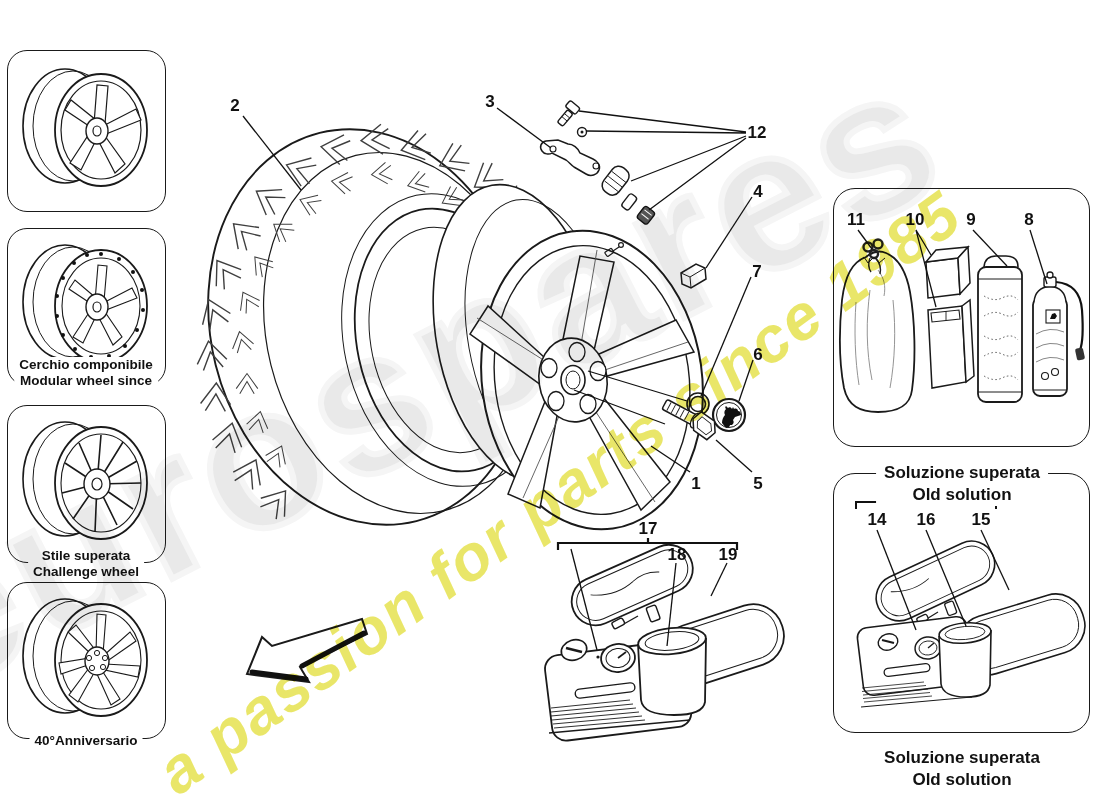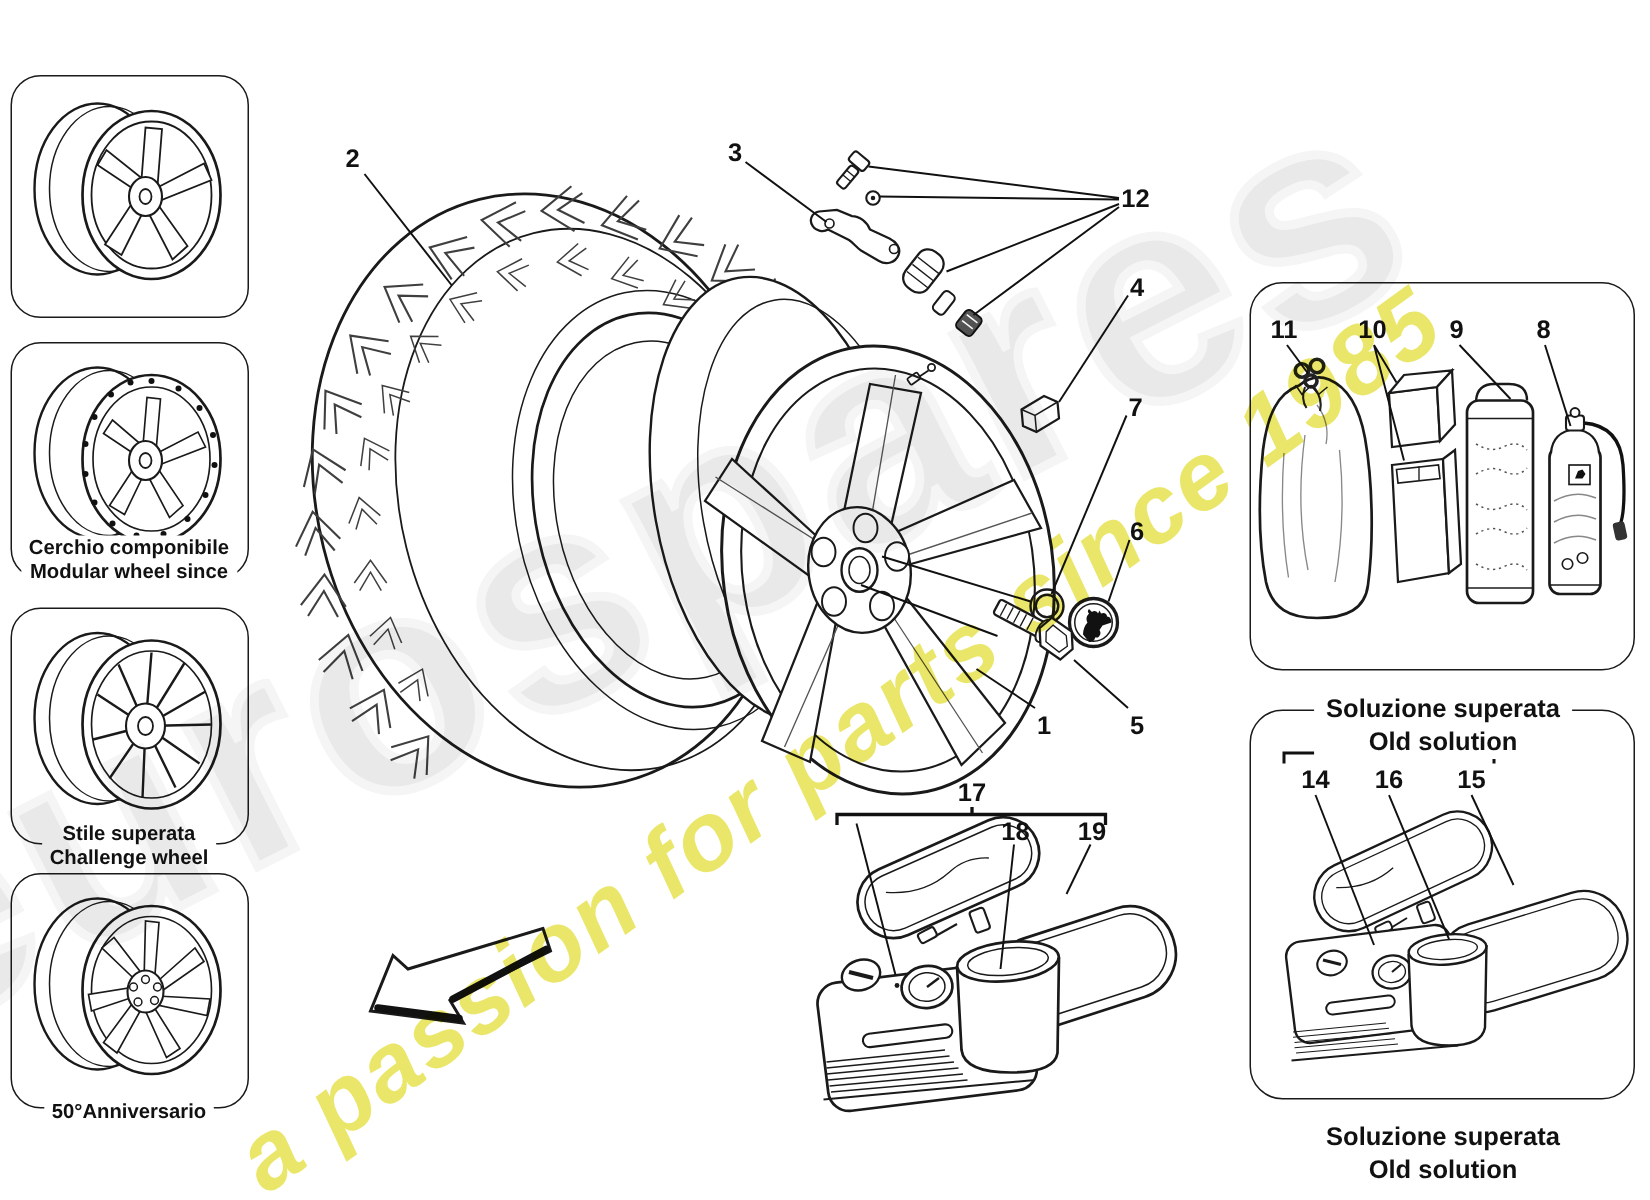--- a/index.html
+++ b/index.html
@@ -102,21 +102,21 @@
 
   <div class="cap" style="top:357px;">
     <div>Cerchio componibile</div>
     <div>Modular wheel since</div>
   </div>
   <div class="cap" style="top:548px;">
     <div>Stile superata</div>
     <div>Challenge wheel</div>
   </div>
   <div class="cap" style="top:733px;">
-    <div>50°Anniversario</div>
+    <div>40°Anniversario</div>
   </div>
 
   <svg style="position:absolute;left:170px;top:60px;" width="660" height="700" viewBox="170 60 660 700">
     <defs>
       <g id="chv" stroke="#3f3f3f" stroke-width="1.4" fill="none">
         <path d="M12,-15 L-9,0 L12,15"></path>
           <path d="M19,-10 L2,0 L19,10"></path>
       </g>
     </defs>
 

